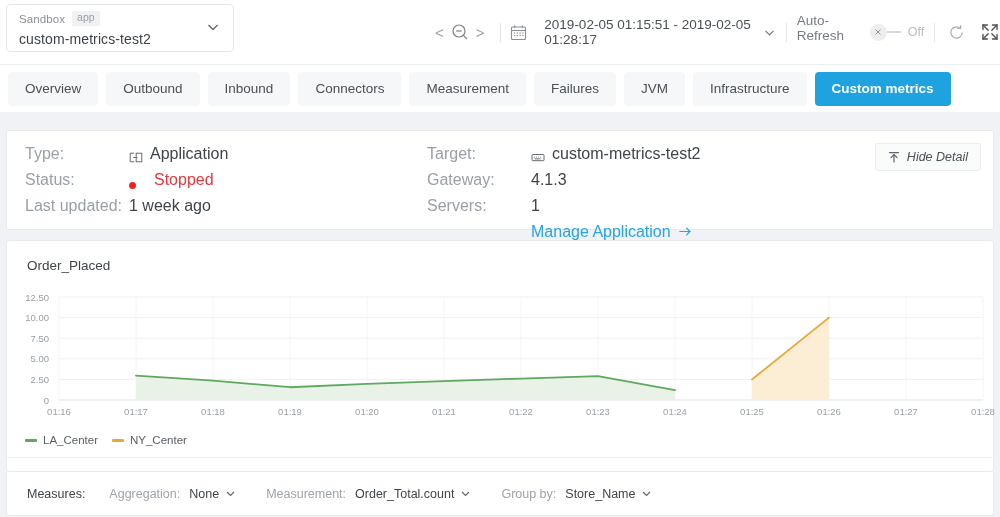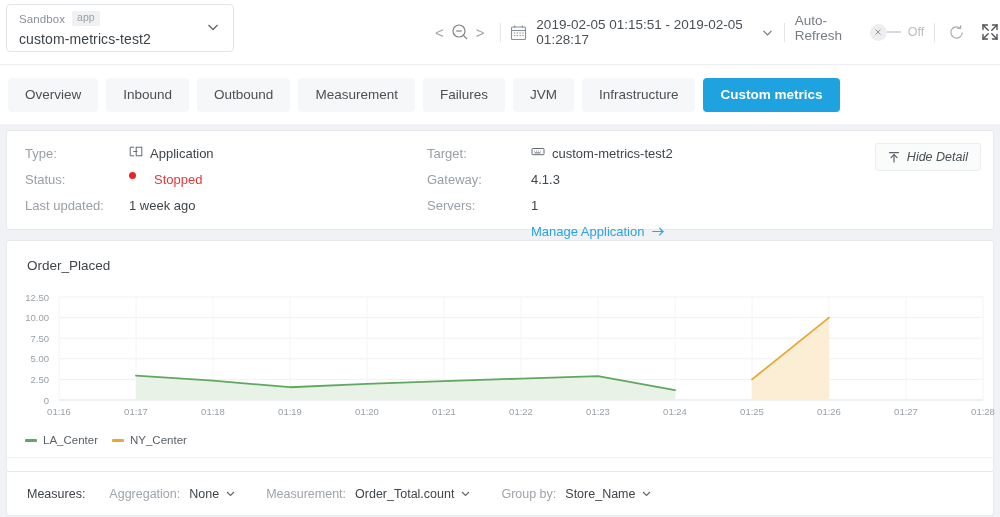--- a/index.html
+++ b/index.html
@@ -38,58 +38,58 @@
     position: absolute; left: 430px; top: 17px; height: 30px;
     display: flex; align-items: center; gap: 0px;
   }
   .tb-arrow {
     font-size: 15px; color: #9ba1a8; padding: 0 5px; cursor: pointer;
     line-height: 1; user-select: none;
   }
   .tb-zoomout { width: 20px; height: 20px; margin: 0 1px; color: #7d848c; }
   .tb-div { width: 1px; height: 19px; background: #e3e6e9; margin: 0 10px; }
   .tb-cal { width: 17px; height: 17px; color: #8a9099; margin-right: 9px; }
-  .tb-range { font-size: 13.5px; color: #4a5056; letter-spacing: 0; }
+  .tb-range { font-size: 13.5px; color: #4a5056; letter-spacing: 0; margin-left: 8px; }
   .tb-range-chev { width: 13px; height: 13px; color: #72787f; margin-left: 7px; }
   .tb-refreshlabel { font-size: 13.5px; color: #767c84; margin: 0 9px 8px 0; }
   .tb-toggle { display: flex; align-items: center; gap: 0px; }
   .tb-toggle-x {
     width: 17px; height: 17px; border-radius: 50%; background: #eceef0;
     display: flex; align-items: center; justify-content: center; color: #8e949b;
   }
   .tb-toggle-track { width: 14px; height: 2px; background: #d6d9dd; }
   .tb-off { font-size: 12.5px; color: #b9bec4; margin-left: 7px; }
   .tb-icon-btn { width: 19px; height: 19px; color: #a7adb3; margin-left: 2px; }
   .tb-expand { width: 20px; height: 20px; color: #4c5259; margin-left: 14px; }
 
   
   .tabs {
-    position: absolute; left: 0; top: 64px; width: 1000px; height: 60px;
+    position: absolute; left: 0; top: 64px; width: 1000px; height: 48px;
     background: #fff; border-top: 1px solid #eceef0;
     display: flex; align-items: center; padding-left: 8px; gap: 8px; text-align: center;
   }
   .tab {
     height: 34px; padding: 0 17px; border-radius: 4px;
     display: flex; align-items: center; justify-content: center;
     font-size: 13.5px; color: #4a5056; background: #f6f7f8; cursor: pointer;
     white-space: nowrap;
   }
   .tab.active { background: #1fa2e0; color: #fff; font-weight: bold; }
 
   
   .detail {
     position: absolute; left: 6px; top: 130px; width: 988px; height: 100px;
     background: #fff; border: 1px solid #e8eaec; border-radius: 3px;
   }
-  .dcol { position: absolute; top: 12px; font-size: 13px; }
+  .dcol { position: absolute; top: 12px; font-size: 16px; }
   .dcol.left { left: 18px; }
   .dcol.right { left: 420px; }
   .drow { display: flex; align-items: center; height: 21px; margin-bottom: 5px; }
   .dlabel { width: 104px; color: #9aa0a7; }
-  .dval { color: #3f454b; display: flex; align-items: flex-start; gap: 7px; }
+  .dval { color: #3f454b; display: flex; align-items: flex-end; gap: 7px; }
   .dval.red { color: #e8363d; gap: 18px; }
   .dot-red { width: 7px; height: 7px; border-radius: 50%; background: #ec2227; display: inline-block; }
   .tiny-icon { width: 14px; height: 11px; color: #666c72; }
   .manage-link {
     color: #29a4e5; display: flex; align-items: center; gap: 8px; cursor: pointer; justify-content: center;
   }
   .manage-arrow { width: 13px; height: 11px; color: #29a4e5; }
   .hide-detail {
     position: absolute; right: 12px; top: 12px; height: 28px; padding: 0 12px;
     background: #fafbfb; border: 1px solid #eaecee; border-radius: 3px;
@@ -220,24 +220,27 @@
         </svg>
       </span>
     </div>
   </div>
 
   <div class="tabs" id="tabbar">
       <div class="tab">
         <span>Overview</span>
       </div>
       <div class="tab">
+        <span>Outbound</span>
+      </div>
+      <div class="tab">
         <span>Inbound</span>
       </div>
       <div class="tab">
-        <span>Outbound</span>
+        <span>Connectors</span>
       </div>
       <div class="tab">
         <span>Measurement</span>
       </div>
       <div class="tab">
         <span>Failures</span>
       </div>
       <div class="tab">
         <span>JVM</span>
       </div>

